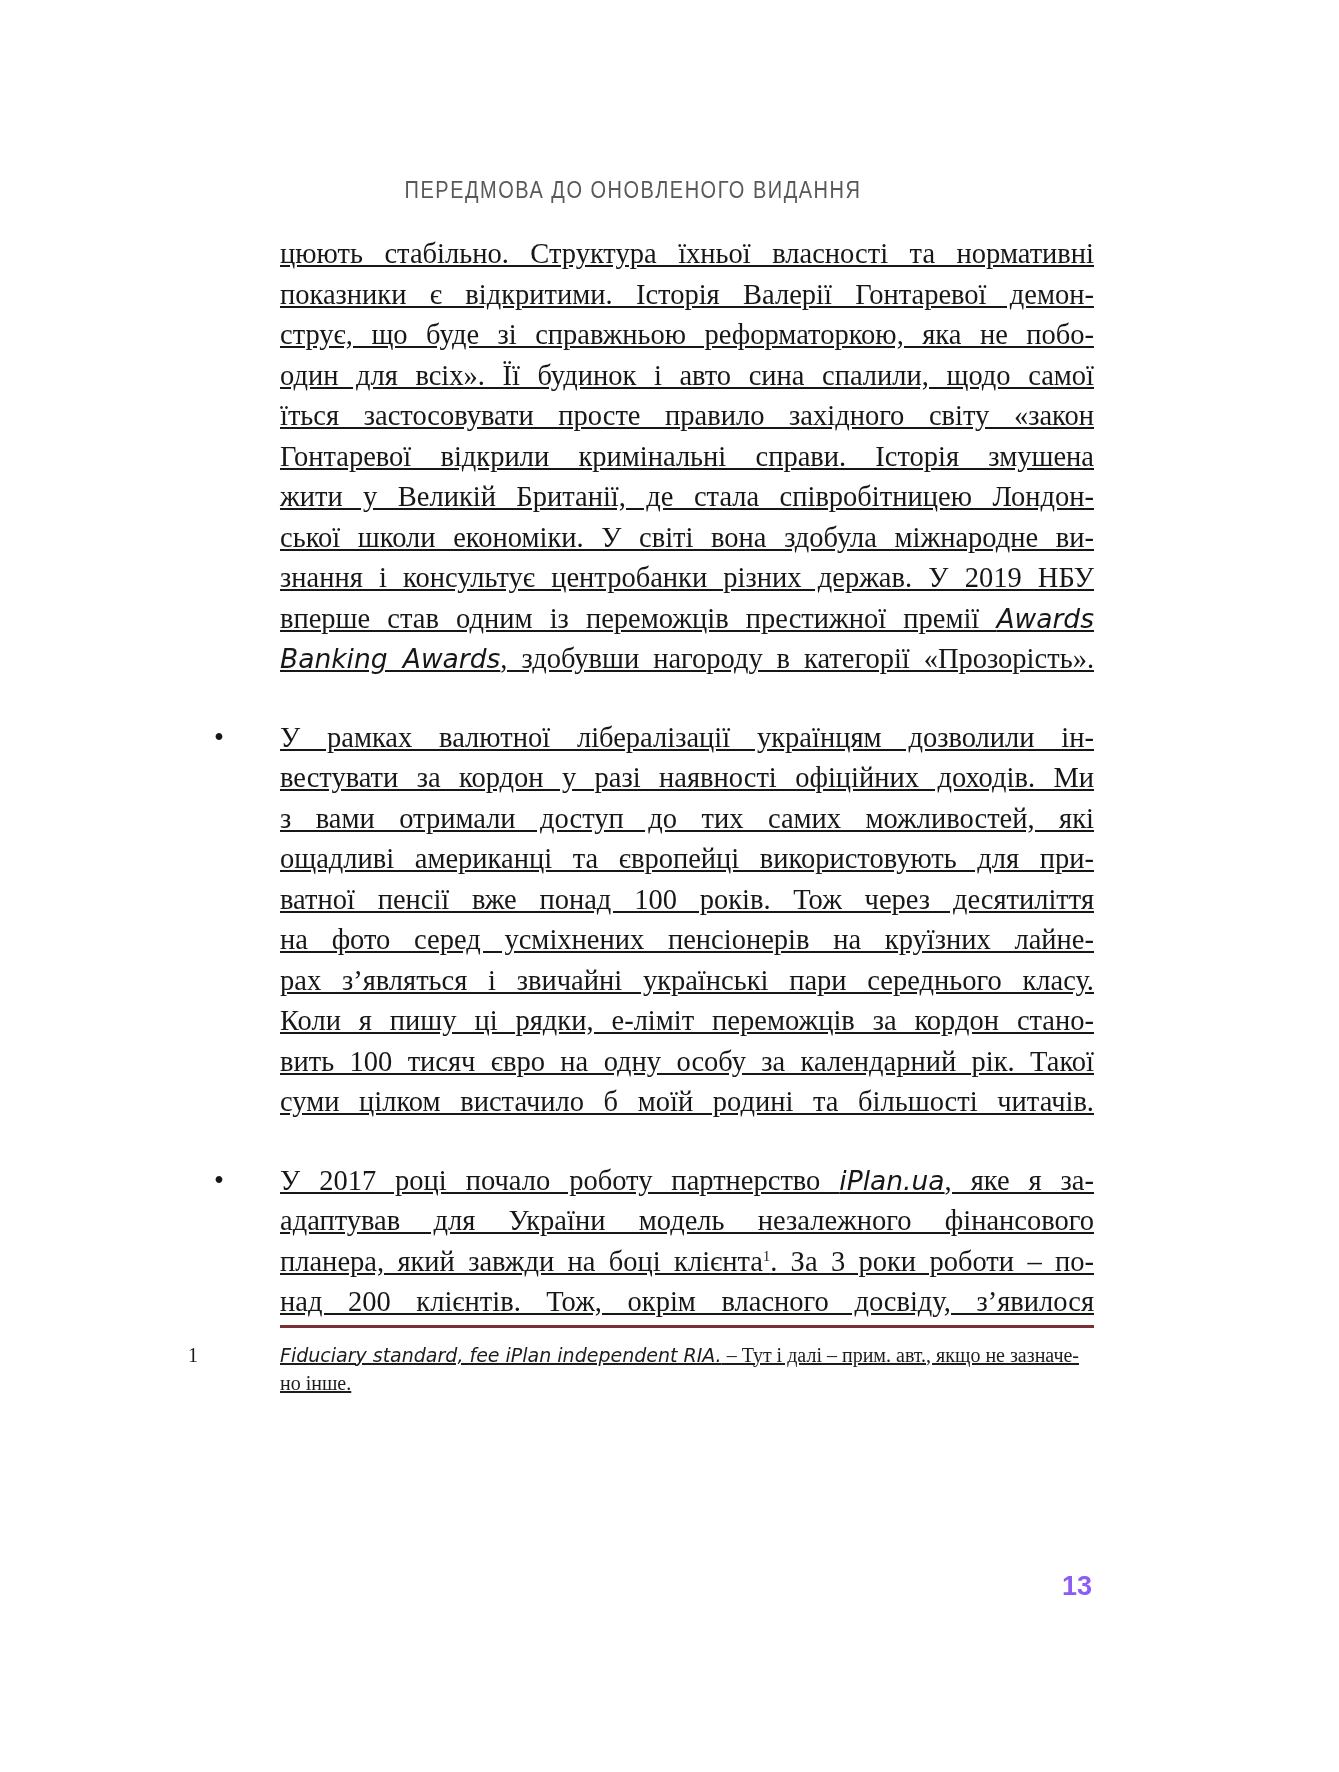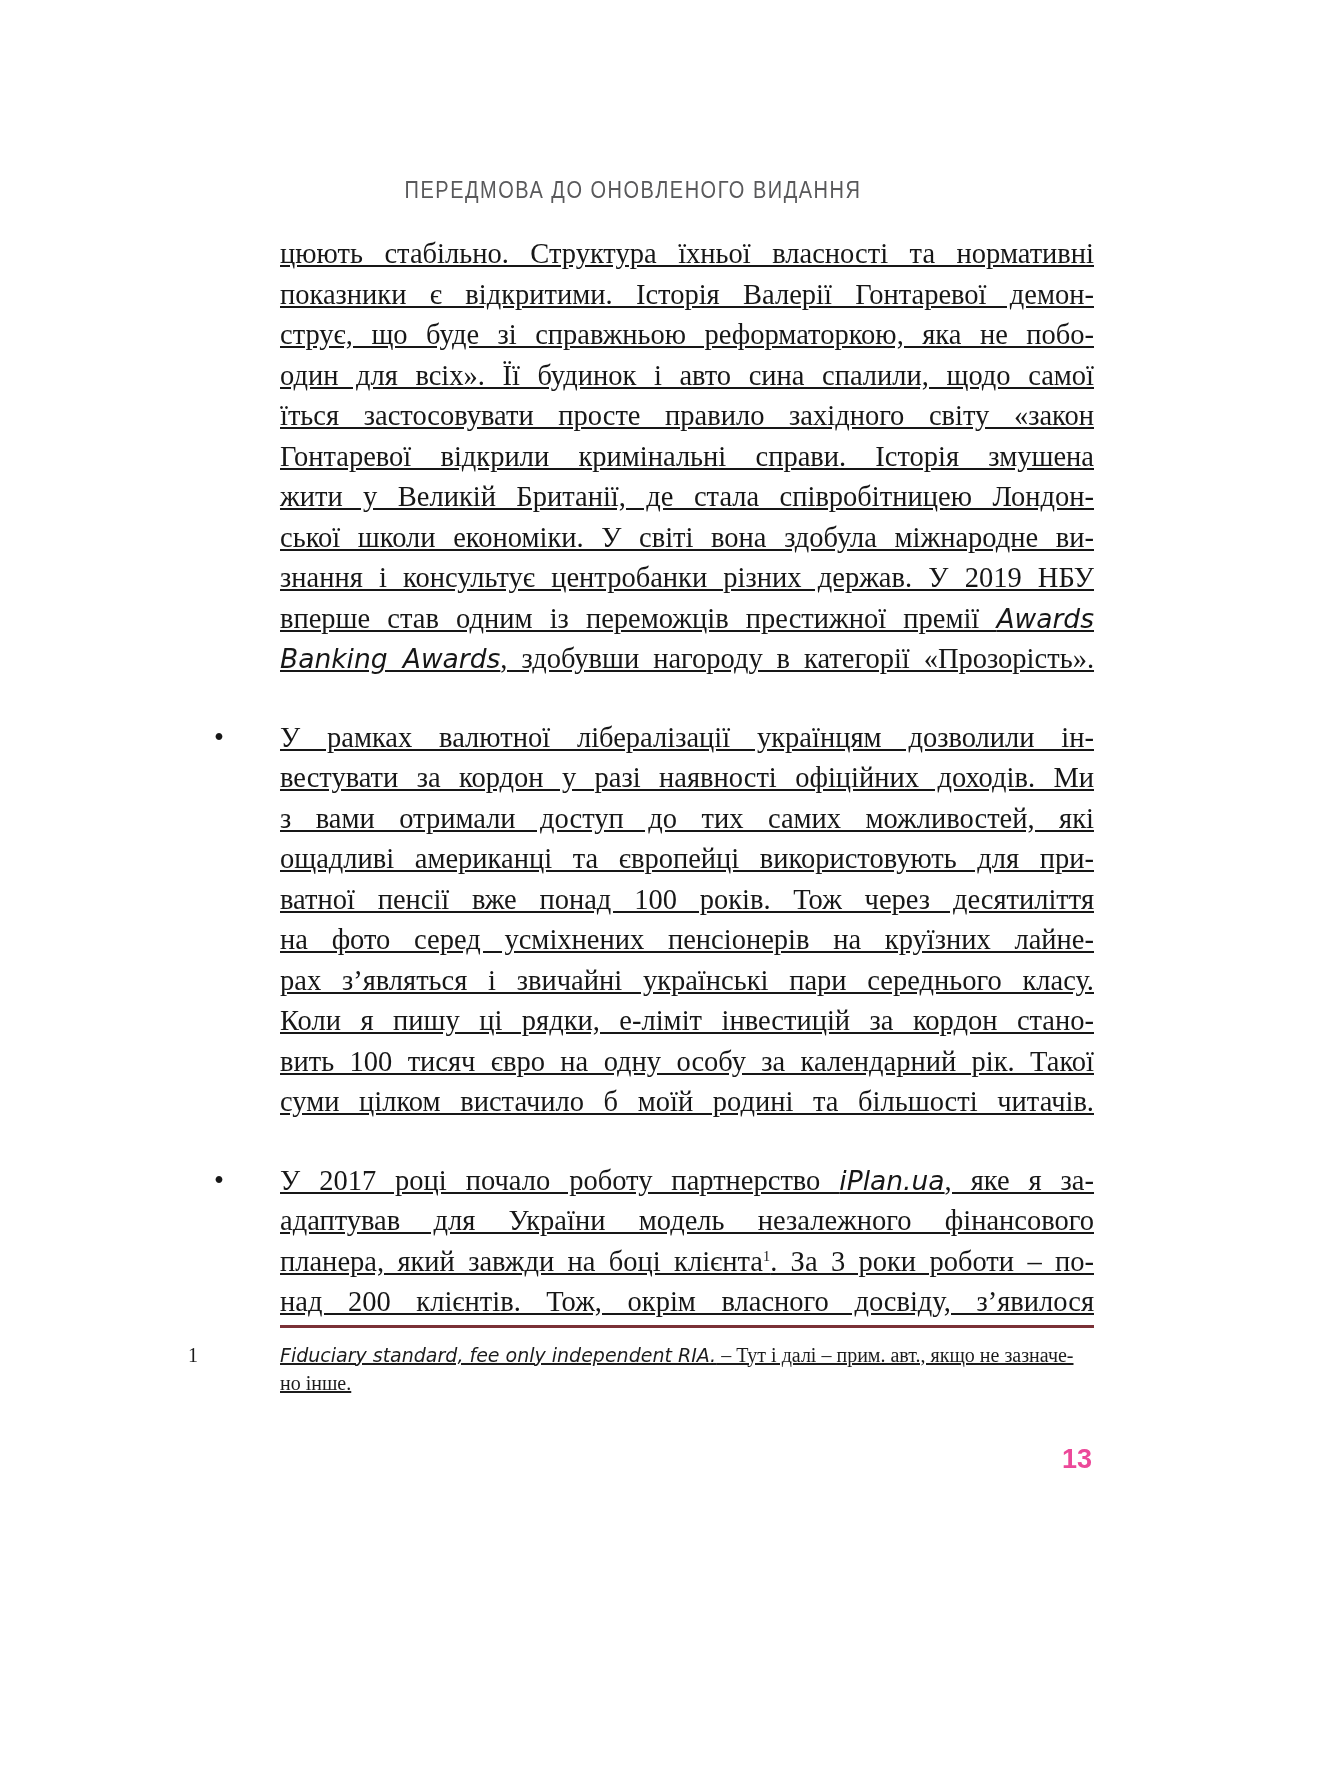--- a/index.html
+++ b/index.html
@@ -70,25 +70,25 @@
   .fn-marker {
     position: absolute;
     left: -92px; top: 0;
     font-size: 20px; line-height: 28px;
   }
   .footnote .line { text-align: left; text-align-last: left; white-space: nowrap; }
   .footnote .it { font-size: 0.95em; }
 
   .page-number {
     position: absolute;
-    left: 1062px; top: 1444px;
+    left: 1062px; top: 1571px;
     font-family: "Liberation Sans", sans-serif;
     font-weight: bold;
     font-size: 27px;
-    color: #ec4899;
+    color: #8b5cf6;
   }
 </style>
 </head>
 <body>
 
 <div class="page">
 
   <div class="running-header">ПЕРЕДМОВА ДО ОНОВЛЕНОГО ВИДАННЯ</div>
 
   <div class="text-block">
@@ -108,39 +108,39 @@
         </div>
         <div class="para bulleted">
           <span class="bullet">•</span>
           <div class="line"><span>У рамках валютної лібералізації українцям дозволили ін-</span></div>
           <div class="line"><span>вестувати за кордон у разі наявності офіційних доходів. Ми</span></div>
           <div class="line"><span>з вами отримали доступ до тих самих можливостей, які</span></div>
           <div class="line"><span>ощадливі американці та європейці використовують для при-</span></div>
           <div class="line"><span>ватної пенсії вже понад 100 років. Тож через десятиліття</span></div>
           <div class="line"><span>на фото серед усміхнених пенсіонерів на круїзних лайне-</span></div>
           <div class="line"><span>рах з’являться і звичайні українські пари середнього класу.</span></div>
-          <div class="line"><span>Коли я пишу ці рядки, е-ліміт інвестицій за кордон стано-</span></div>
+          <div class="line"><span>Коли я пишу ці рядки, е-ліміт переможців за кордон стано-</span></div>
           <div class="line"><span>вить 100 тисяч євро на одну особу за календарний рік. Такої</span></div>
           <div class="line"><span>суми цілком вистачило б моїй родині та більшості читачів.</span></div>
         </div>
         <div class="para bulleted">
           <span class="bullet">•</span>
           <div class="line"><span>У 2017 році почало роботу партнерство </span><span class="it">iPlan.ua</span><span>, яке я за-</span></div>
           <div class="line"><span>адаптував для України модель незалежного фінансового</span></div>
           <div class="line"><span>планера, який завжди на боці клієнта</span><sup>1</sup><span>. За 3 роки роботи – по-</span></div>
           <div class="line"><span>над 200 клієнтів. Тож, окрім власного досвіду, з’явилося</span></div>
         </div>
       </div>
 
     <div class="footnote-rule" style="background: rgb(122, 49, 54);"></div>
 
     <div class="footnote">
       <span class="fn-marker">1</span>
       <div id="footnote-lines">
-          <div class="line last-left"><span class="it">Fiduciary standard, fee only independent RIA.</span><span> – Тут і далі – прим. авт., якщо не зазначе-</span></div>
+          <div class="line last-left"><span class="it">Fiduciary standard, fee iPlan independent RIA.</span><span> – Тут і далі – прим. авт., якщо не зазначе-</span></div>
           <div class="line last-left"><span>но інше.</span></div>
         </div>
     </div>
   </div>
 
   <div class="page-number">13</div>
 
 </div>
 
 </body></html>

